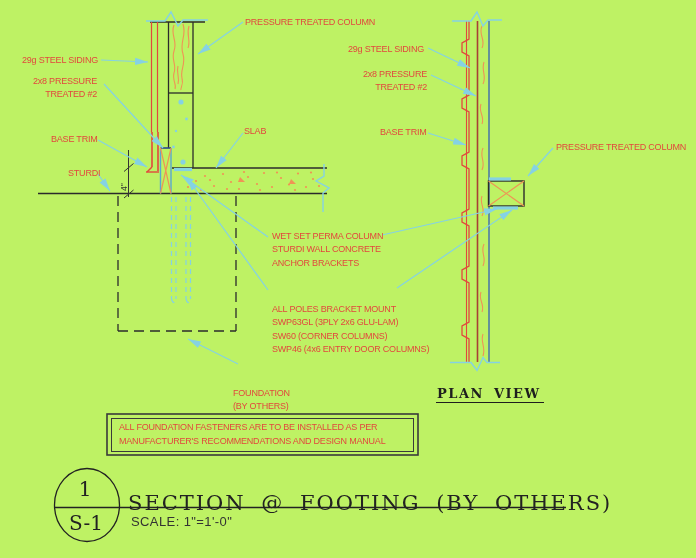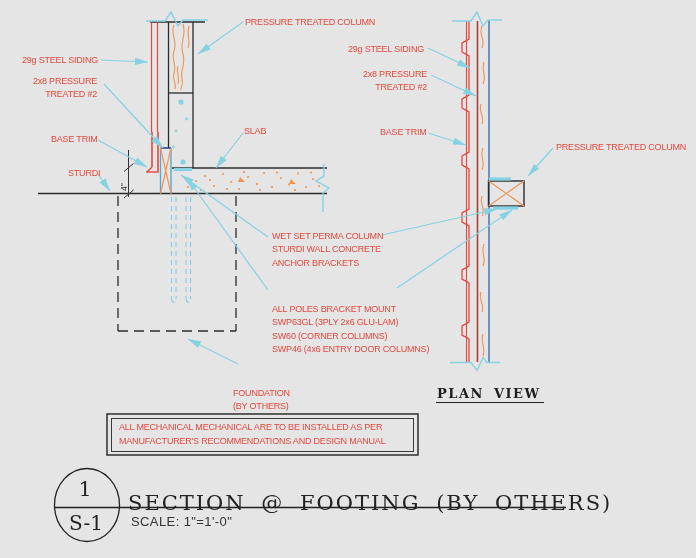--- a/index.html
+++ b/index.html
@@ -1,16 +1,16 @@
 <!DOCTYPE html>
 <html><head>
 <meta charset="utf-8">
 <style>
   html,body{margin:0;padding:0;background:#ffffff;}
-  #canvas{position:relative;width:696px;height:558px;background:#e5e5e5;overflow:hidden;
+  #canvas{position:relative;width:696px;height:558px;background:#bef264;overflow:hidden;
           font-family:"Liberation Sans",sans-serif;}
   #linework{position:absolute;left:0;top:0;}
   .lbl{position:absolute;font:9px "Liberation Sans",sans-serif;color:#e2483d;
        letter-spacing:-0.2px;line-height:13.4px;white-space:pre-line;}
   .lbl.r{text-align:right;}
   .dim{position:absolute;font:8.5px "Liberation Sans",sans-serif;color:#333;
        transform:rotate(-90deg);transform-origin:left top;white-space:nowrap;}
   .plan-title{position:absolute;font:bold 13px "DejaVu Serif",serif;color:#1e1e1e;
        letter-spacing:1.5px;word-spacing:4px;border-bottom:1.6px solid #1e1e1e;
        padding:0 3px 1px 1px;}
@@ -217,21 +217,21 @@
   <div class="lbl" style="left:233px;top:363px;margin-top:24px;">FOUNDATION
 (BY OTHERS)</div>
 
   <div class="lbl" style="left:348px;top:43px;">29g STEEL SIDING</div>
   <div class="lbl r" style="left:358px;top:68px;width:69px;">2x8 PRESSURE
 TREATED #2</div>
   <div class="lbl" style="left:380px;top:126px;">BASE TRIM</div>
   <div class="lbl" style="left:556px;top:141px;">PRESSURE TREATED COLUMN</div>
   <div class="plan-title" style="left:436px;top:386px;">PLAN VIEW</div>
 
-  <div class="note-text" style="left:119px;top:421px;">ALL MECHANICAL MECHANICAL ARE TO BE INSTALLED AS PER
+  <div class="note-text" style="left:119px;top:421px;">ALL FOUNDATION FASTENERS ARE TO BE INSTALLED AS PER
 MANUFACTURER'S RECOMMENDATIONS AND DESIGN MANUAL</div>
 
   <div class="t-num" style="left:65px;top:477px;width:40px;">1</div>
   <div class="t-num" style="left:62px;top:511px;width:48px;">S-1</div>
   <div class="t-title" style="left:128px;top:483px;">SECTION @ FOOTING (BY OTHERS)</div>
   <div class="t-scale" style="left:131px;top:514px;">SCALE: 1"=1'-0"</div>
 
 </div>
 
 </body></html>

